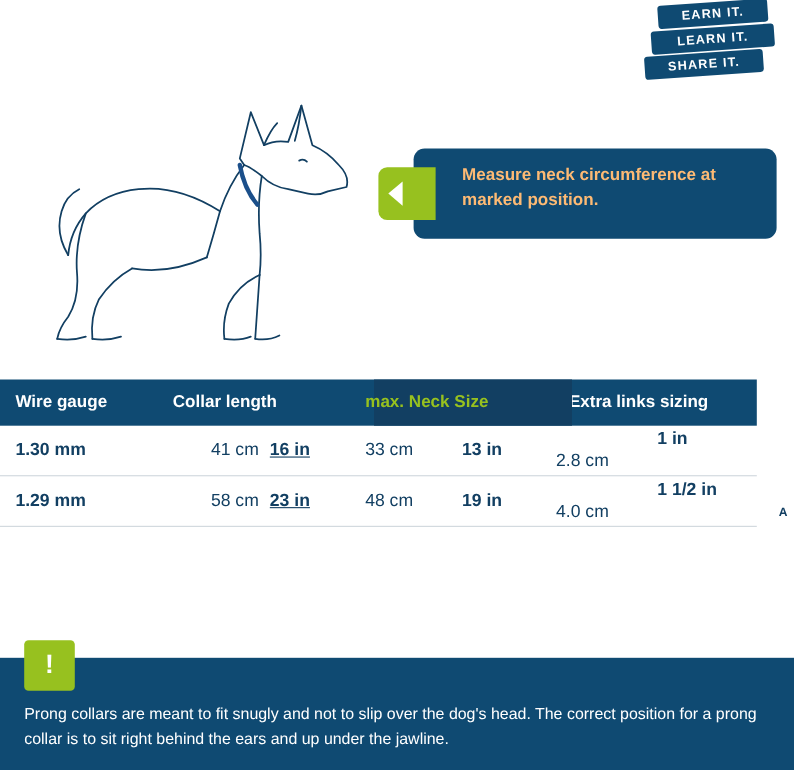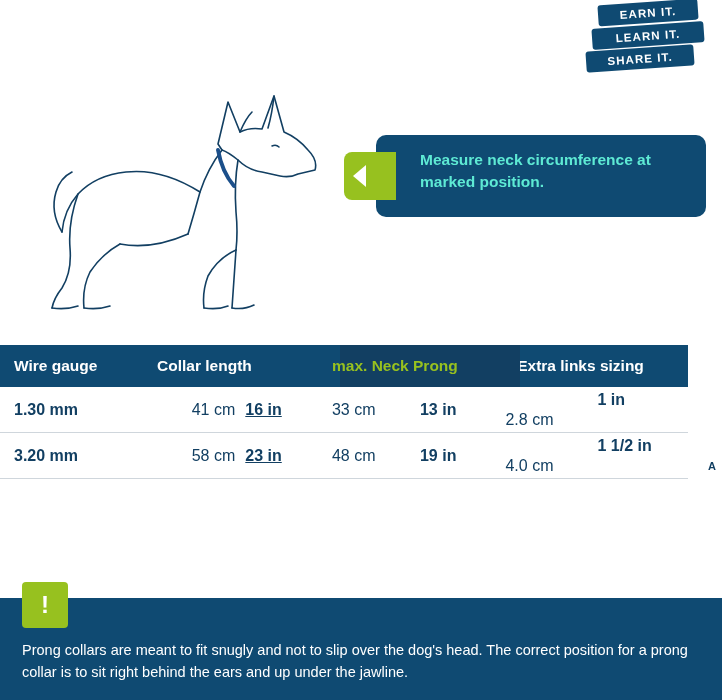--- a/index.html
+++ b/index.html
@@ -66,21 +66,21 @@
     width: 330px;
     height: 82px;
     background: #0f4a72;
     border-radius: 10px;
   }
   .callout-text {
     position: absolute;
     left: 44px;
     top: 14px;
     width: 272px;
-    color: #5eead4;
+    color: #fdba74;
     font-size: 15.5px;
     font-weight: bold;
     line-height: 1.45;
   }
   .callout-arrow {
     position: absolute;
     top: 152px;
     left: 344px;
     width: 52px;
     height: 48px;
@@ -242,42 +242,42 @@
 <div class="callout">
   <div class="callout-text">Measure neck circumference at marked position.</div>
 </div>
 <div class="callout-arrow"></div>
 
 <div class="table">
   <div class="thead" style="position:relative;">
     <div class="thead-neck-bg"></div>
     <div class="cell c-wire">Wire gauge</div>
     <div class="cell c-len">Collar length</div>
-    <div class="cell c-neck" style="position:relative;z-index:2;">max. Neck Prong</div>
+    <div class="cell c-neck" style="position:relative;z-index:2;">max. Neck Size</div>
     <div class="cell c-extra">Extra links sizing</div>
   </div>
 
   <div class="trow first">
     <div class="cell c-wire">1.30 mm</div>
     <div class="cell c-len">
       <span class="metric">41 cm</span>
       <span class="imperial">16 in</span>
     </div>
     <div class="cell c-neck">
       <span class="metric">33 cm</span>
       <span class="imperial">13 in</span>
     </div>
     <div class="cell c-extra">
       <span class="metric">2.8 cm</span>
       <span class="imperial">1 in</span>
     </div>
   </div>
 
   <div class="trow">
-    <div class="cell c-wire">3.20 mm</div>
+    <div class="cell c-wire">1.29 mm</div>
     <div class="cell c-len">
       <span class="metric">58 cm</span>
       <span class="imperial">23 in</span>
     </div>
     <div class="cell c-neck">
       <span class="metric">48 cm</span>
       <span class="imperial">19 in</span>
     </div>
     <div class="cell c-extra">
       <span class="metric">4.0 cm</span>

